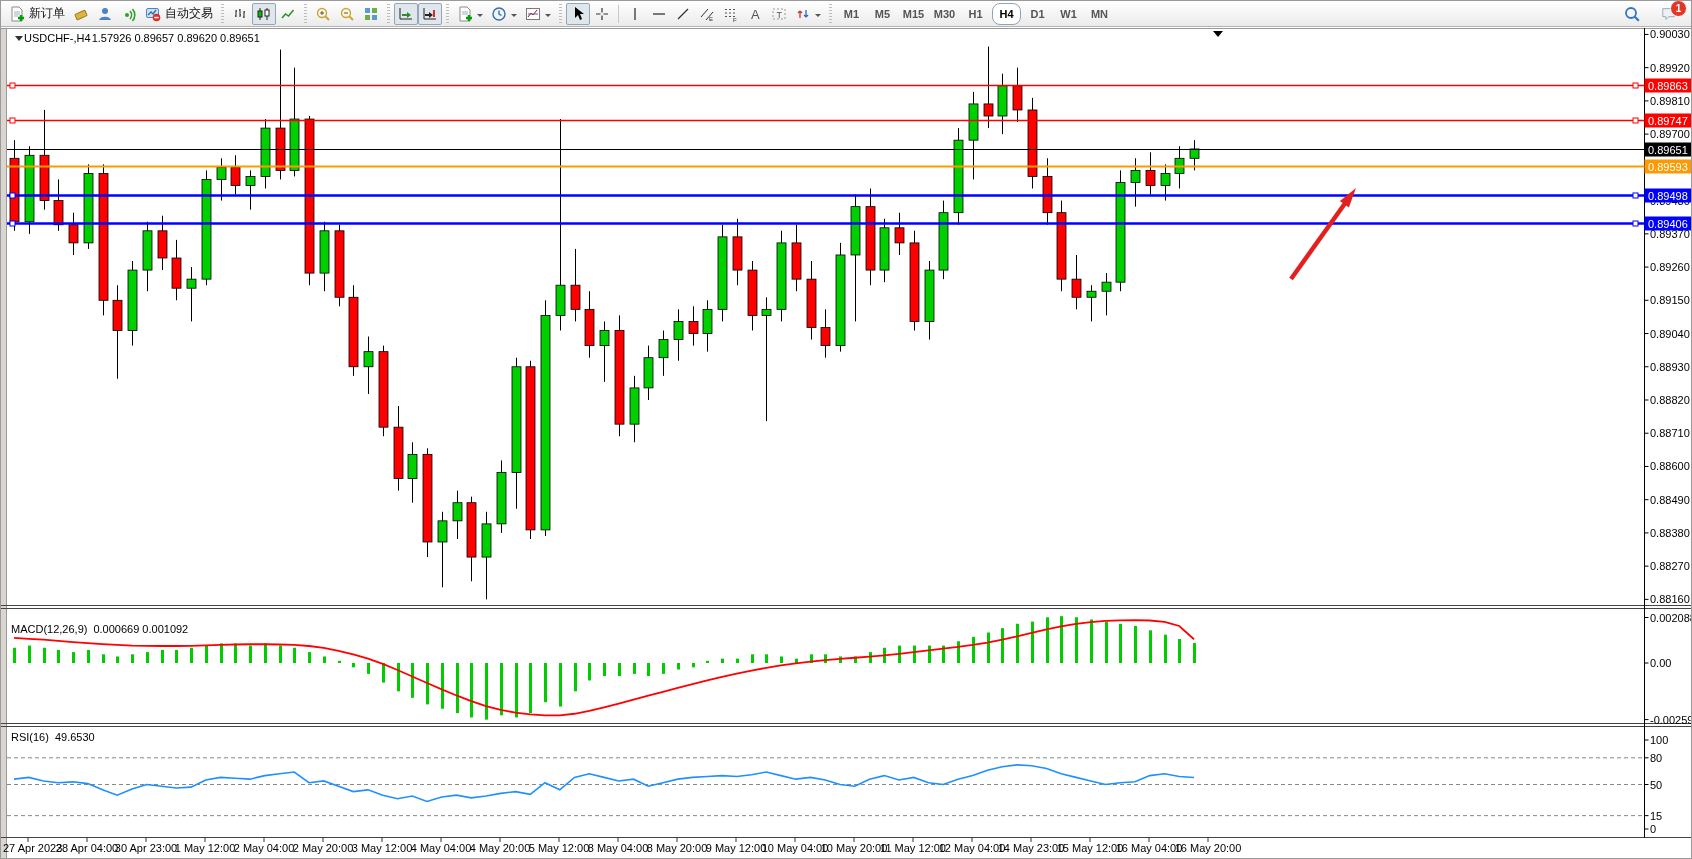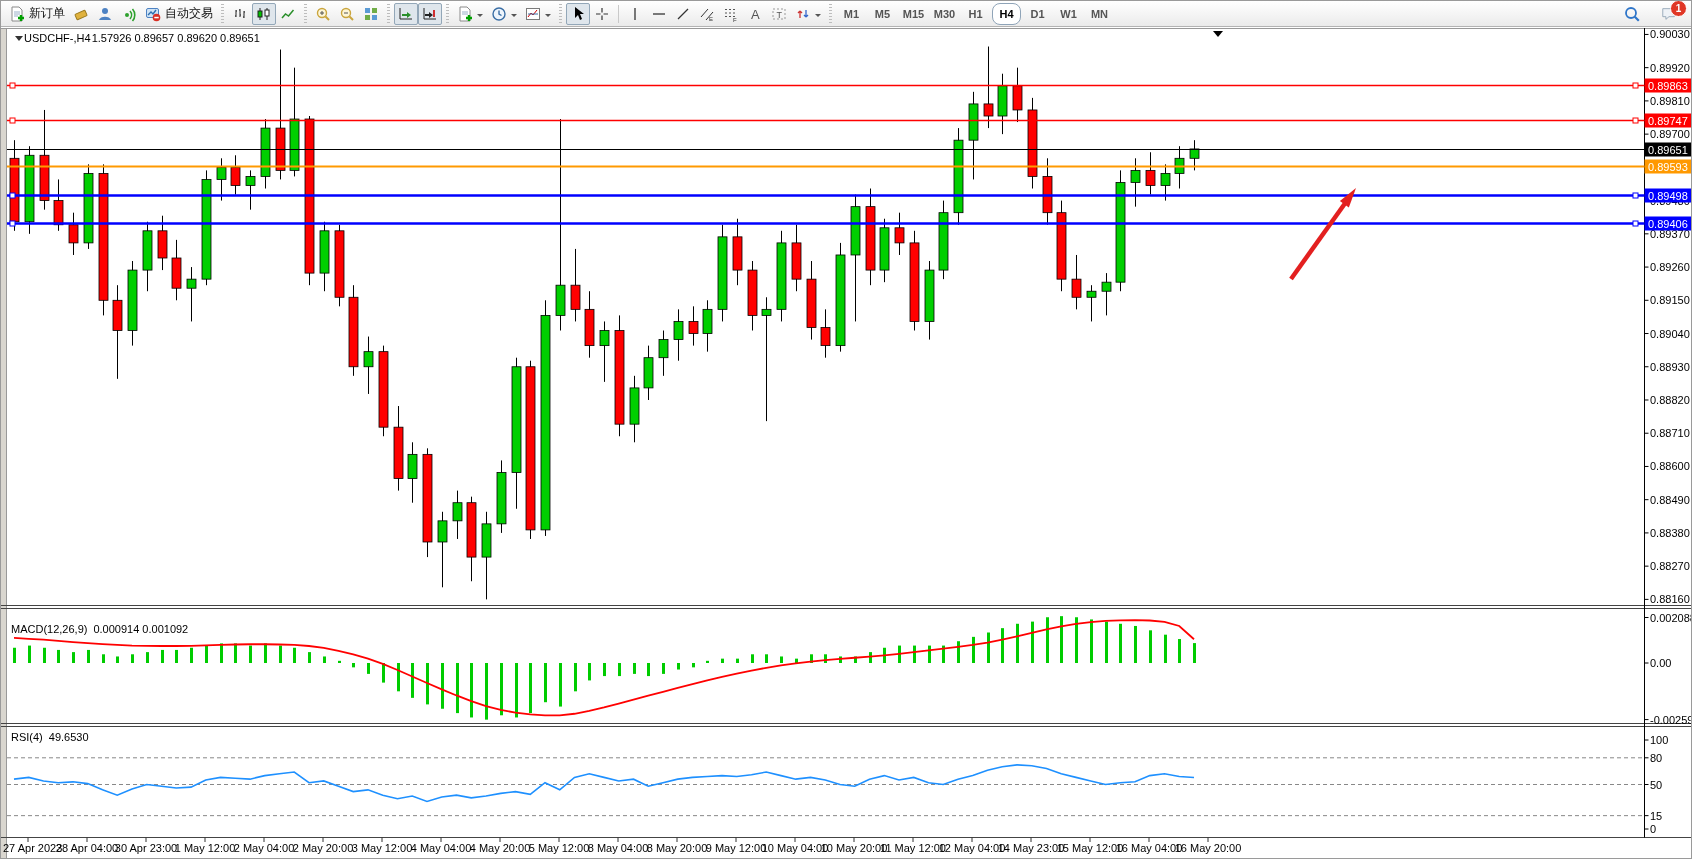--- a/index.html
+++ b/index.html
@@ -639,21 +639,21 @@
       </svg>
 
     <div class="chart-title">
       <span class="tri"></span>
       <span>USDCHF-,H4</span>
       <span>1.57926 0.89657 0.89620 0.89651</span>
     </div>
 
     <div class="ind-label" id="macd-label">
       <span>MACD(12,26,9)</span>
-      <span>0.000914 0.001092</span>
+      <span>0.000669 0.001092</span>
     </div>
 
     <div class="ind-label" id="rsi-label">
-      <span>RSI(4)</span>
+      <span>RSI(16)</span>
       <span>49.6530</span>
     </div>
   </div>
 </div>
 
 </body></html>

